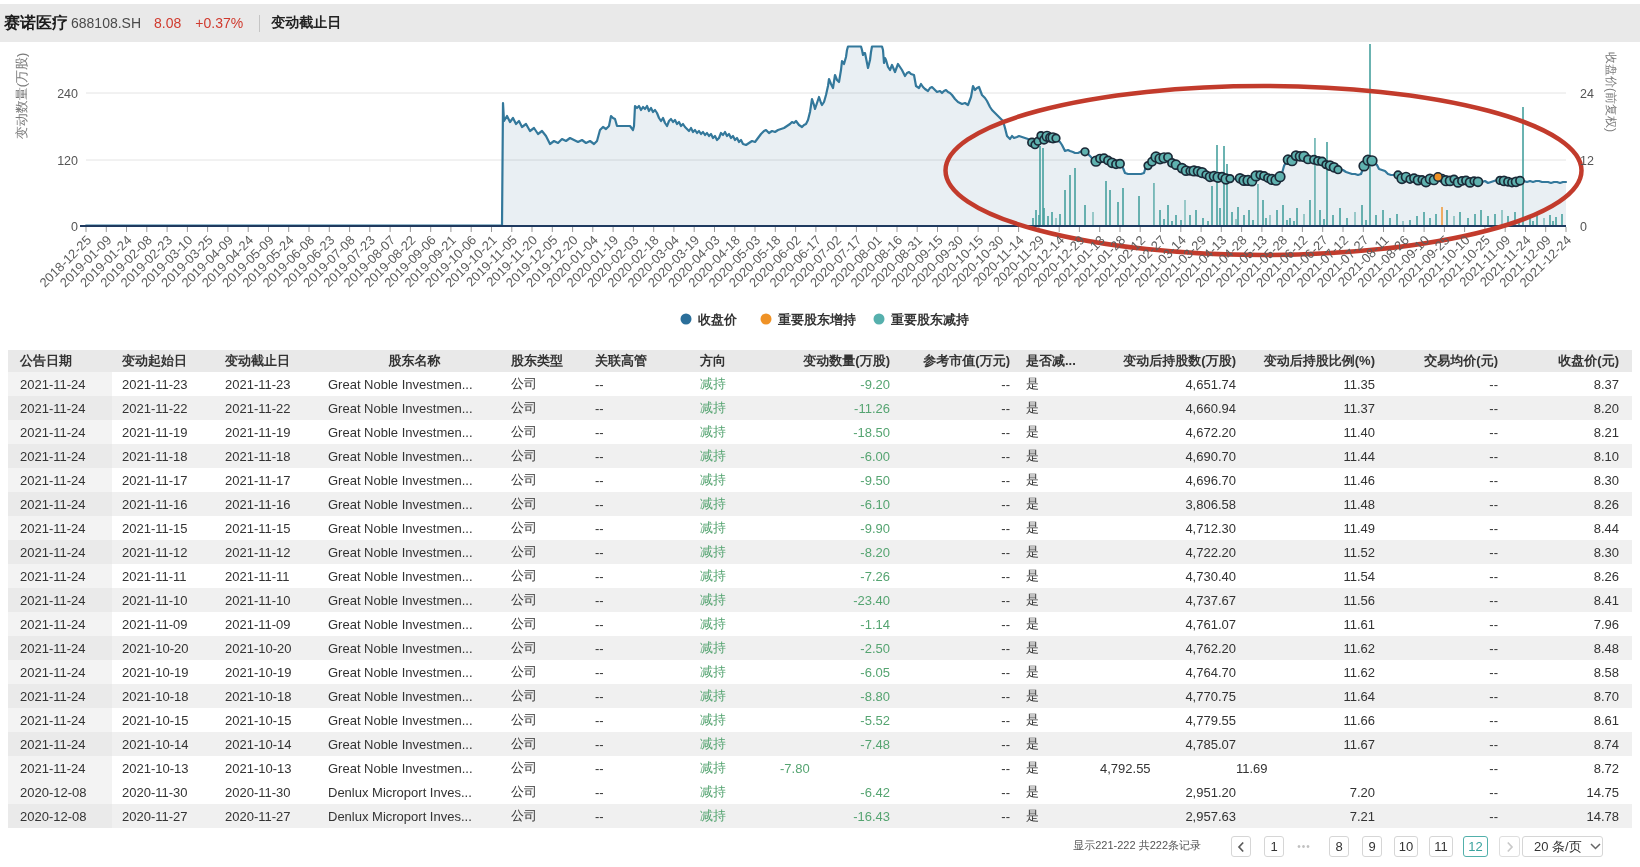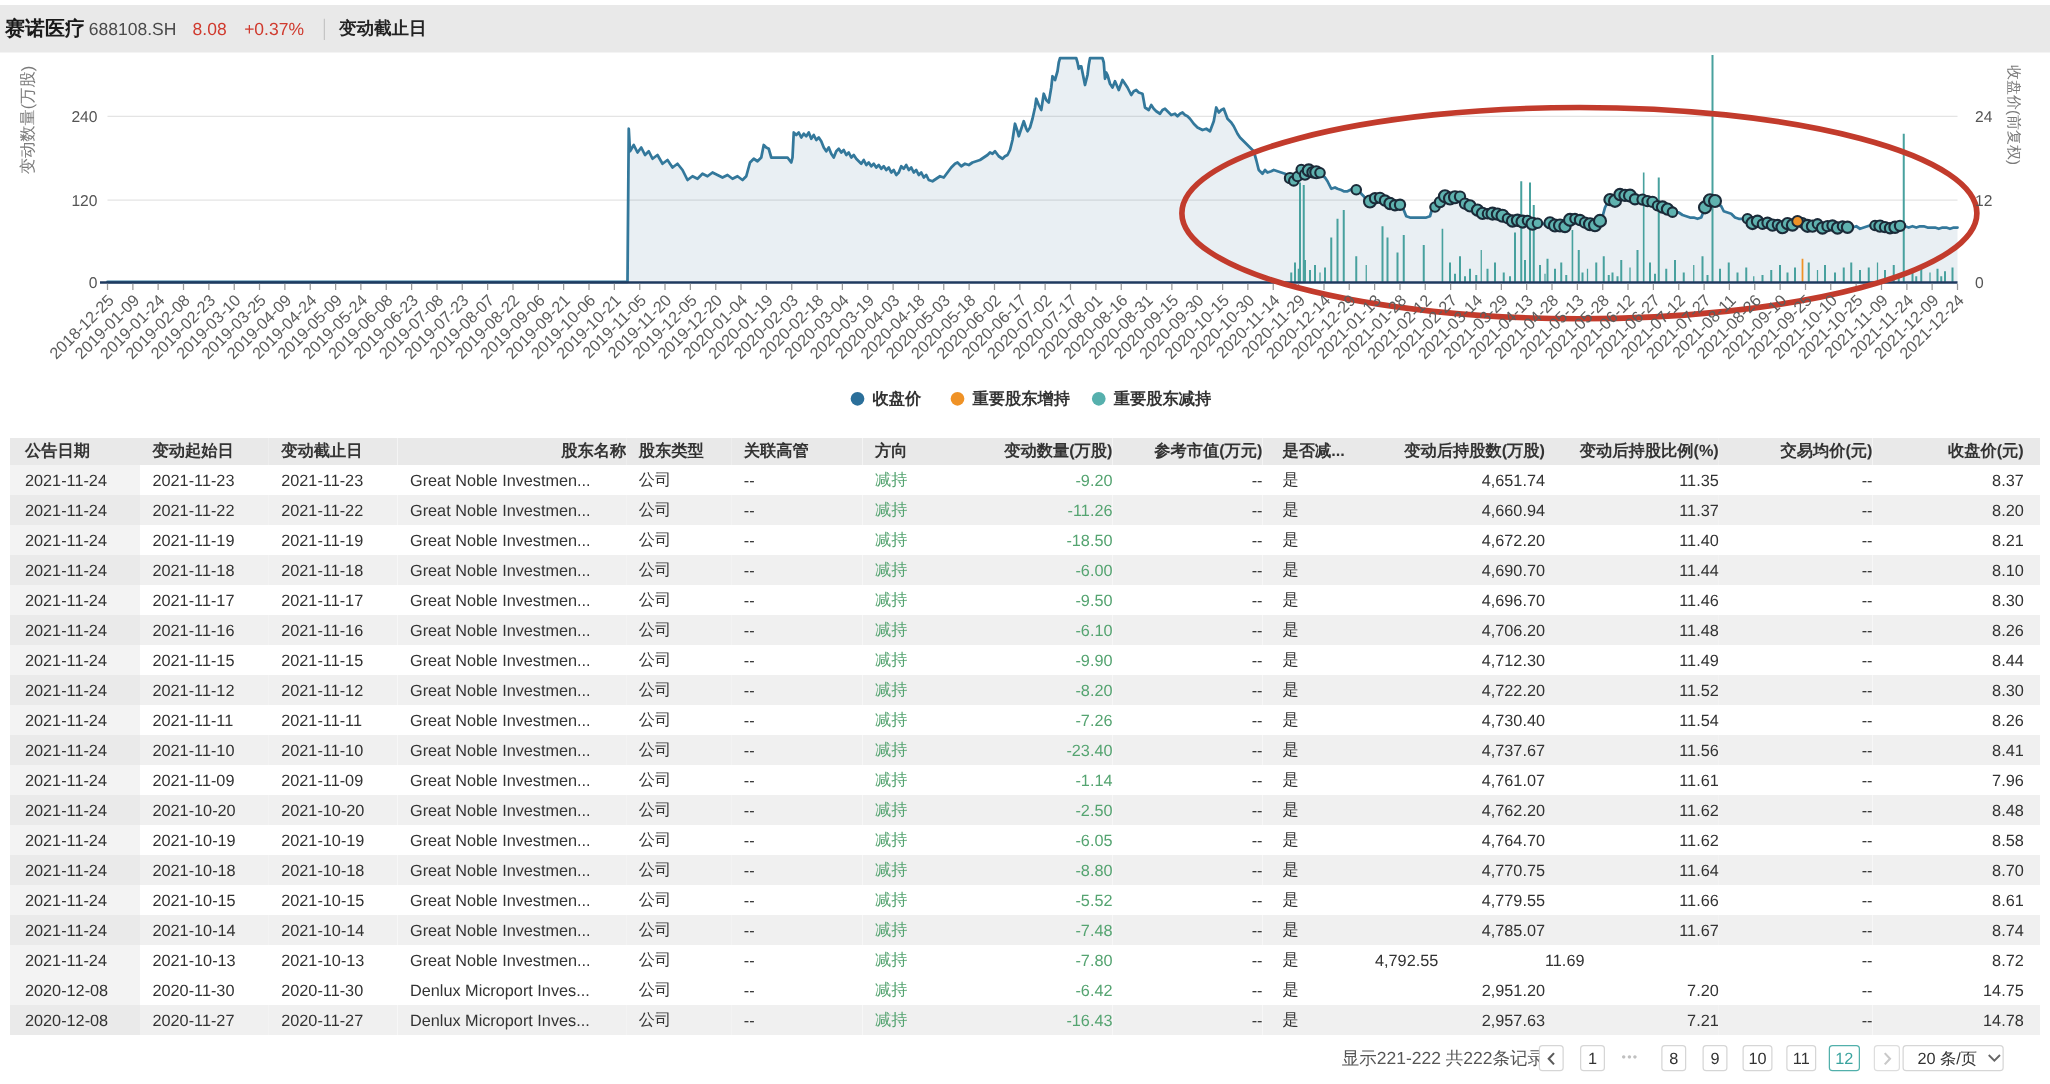--- a/index.html
+++ b/index.html
@@ -10,21 +10,21 @@
 .topbar .sep {width:1px;height:17px;background:#c5c5c5;margin-left:16px}
 .topbar .tab {font-size:14px;color:#222;margin-left:11px;font-weight:600}
 .grid {position:absolute;left:8px;top:350px;width:1624px;border-collapse:collapse;table-layout:fixed;font-size:13px;color:#333}
 .grid th {height:22px;background:#e9e9e9;font-weight:bold;font-size:13px;white-space:nowrap;overflow:hidden}
 .grid td {height:24px;white-space:nowrap;overflow:hidden}
 .grid tr.alt td {background:#f0f0f0}
 .grid td:first-child {background:#f3f3f3}
 .grid tr.alt td:first-child {background:#eaeaea}
 .g {color:#55a471}
 .pager {position:absolute;left:0;top:836px;width:1640px;height:22px;font-size:13px;color:#555}
-.pinfo {position:absolute;right:404px;top:2px;white-space:nowrap;font-size:14px}
+.pinfo {position:absolute;right:439px;top:2px;white-space:nowrap;font-size:11px}
 .pbtn {position:absolute;top:0;display:inline-flex;align-items:center;justify-content:center;height:21px;border:1px solid #d6d6d6;border-radius:3px;background:#fff;color:#333;font-size:13px}
 .pbtn.active {border-color:#52b0ab;color:#3aa39e}
 .pbtn.dis {border-color:#dedede}
 .pdots {position:absolute;top:0;display:inline-flex;align-items:center;justify-content:center;height:21px;color:#c0c0c0;font-size:10px;letter-spacing:1px}
 .psel {position:absolute;top:0;display:inline-flex;align-items:center;height:21px;border:1px solid #d6d6d6;border-radius:3px;background:#fff;color:#333;padding-left:11px;font-size:13px}
 </style></head>
 <body>
 <svg width="1640" height="345" style="position:absolute;left:0;top:0">
 <g stroke="#e4e4e4" stroke-width="1">
 <line x1="86.0" y1="93.0" x2="1566.0" y2="93.0"></line>
@@ -422,21 +422,21 @@
       <col style="width:136px">
       <col style="width:139px">
       <col style="width:123px">
       <col style="width:134px">
     </colgroup>
 <thead>
       <tr>
         <th style="text-align:left;padding-left:12px;">公告日期</th>
         <th style="text-align:left;padding-left:10px;">变动起始日</th>
         <th style="text-align:left;padding-left:10px;">变动截止日</th>
-        <th style="text-align:right;padding-left:10px;">股东名称</th>
+        <th style="text-align:center;padding-left:10px;">股东名称</th>
         <th style="text-align:left;padding-left:10px;">股东类型</th>
         <th style="text-align:left;padding-left:10px;">关联高管</th>
         <th style="text-align:left;padding-left:10px;">方向</th>
         <th style="text-align:right;padding-right:0px;">变动数量(万股)</th>
         <th style="text-align:right;padding-right:0px;">参考市值(万元)</th>
         <th style="text-align:left;padding-left:16px;">是否减...</th>
         <th style="text-align:right;padding-right:0px;">变动后持股数(万股)</th>
         <th style="text-align:right;padding-right:0px;">变动后持股比例(%)</th>
         <th style="text-align:right;padding-right:0px;">交易均价(元)</th>
         <th style="text-align:right;padding-right:13px;">收盘价(元)</th>
@@ -527,21 +527,21 @@
         <td style="text-align:left;padding-left:12px;">2021-11-24</td>
         <td style="text-align:left;padding-left:10px;">2021-11-16</td>
         <td style="text-align:left;padding-left:10px;">2021-11-16</td>
         <td style="text-align:left;padding-left:10px;">Great Noble Investmen...</td>
         <td style="text-align:left;padding-left:10px;">公司</td>
         <td style="text-align:left;padding-left:10px;">--</td>
         <td style="text-align:left;padding-left:10px;"><span class="g">减持</span></td>
         <td style="text-align:right;padding-right:0px;"><span class="g">-6.10</span></td>
         <td style="text-align:right;padding-right:0px;">--</td>
         <td style="text-align:left;padding-left:16px;">是</td>
-        <td style="text-align:right;padding-right:0px;">4,706.20</td>
+        <td style="text-align:right;padding-right:0px;">3,806.58</td>
         <td style="text-align:right;padding-right:0px;">11.48</td>
         <td style="text-align:right;padding-right:0px;">--</td>
         <td style="text-align:right;padding-right:13px;">8.26</td>
       </tr>
       <tr>
         <td style="text-align:left;padding-left:12px;">2021-11-24</td>
         <td style="text-align:left;padding-left:10px;">2021-11-15</td>
         <td style="text-align:left;padding-left:10px;">2021-11-15</td>
         <td style="text-align:left;padding-left:10px;">Great Noble Investmen...</td>
         <td style="text-align:left;padding-left:10px;">公司</td>
@@ -700,21 +700,21 @@
         <td style="text-align:right;padding-right:13px;">8.74</td>
       </tr>
       <tr>
         <td style="text-align:left;padding-left:12px;">2021-11-24</td>
         <td style="text-align:left;padding-left:10px;">2021-10-13</td>
         <td style="text-align:left;padding-left:10px;">2021-10-13</td>
         <td style="text-align:left;padding-left:10px;">Great Noble Investmen...</td>
         <td style="text-align:left;padding-left:10px;">公司</td>
         <td style="text-align:left;padding-left:10px;">--</td>
         <td style="text-align:left;padding-left:10px;"><span class="g">减持</span></td>
-        <td style="text-align:right;padding-right:0px;"><span class="g">-7.80</span></td>
+        <td style="text-align:left;padding-right:0px;"><span class="g">-7.80</span></td>
         <td style="text-align:right;padding-right:0px;">--</td>
         <td style="text-align:left;padding-left:16px;">是</td>
         <td style="text-align:left;padding-right:0px;">4,792.55</td>
         <td style="text-align:left;padding-right:0px;">11.69</td>
         <td style="text-align:right;padding-right:0px;">--</td>
         <td style="text-align:right;padding-right:13px;">8.72</td>
       </tr>
       <tr>
         <td style="text-align:left;padding-left:12px;">2020-12-08</td>
         <td style="text-align:left;padding-left:10px;">2020-11-30</td>

